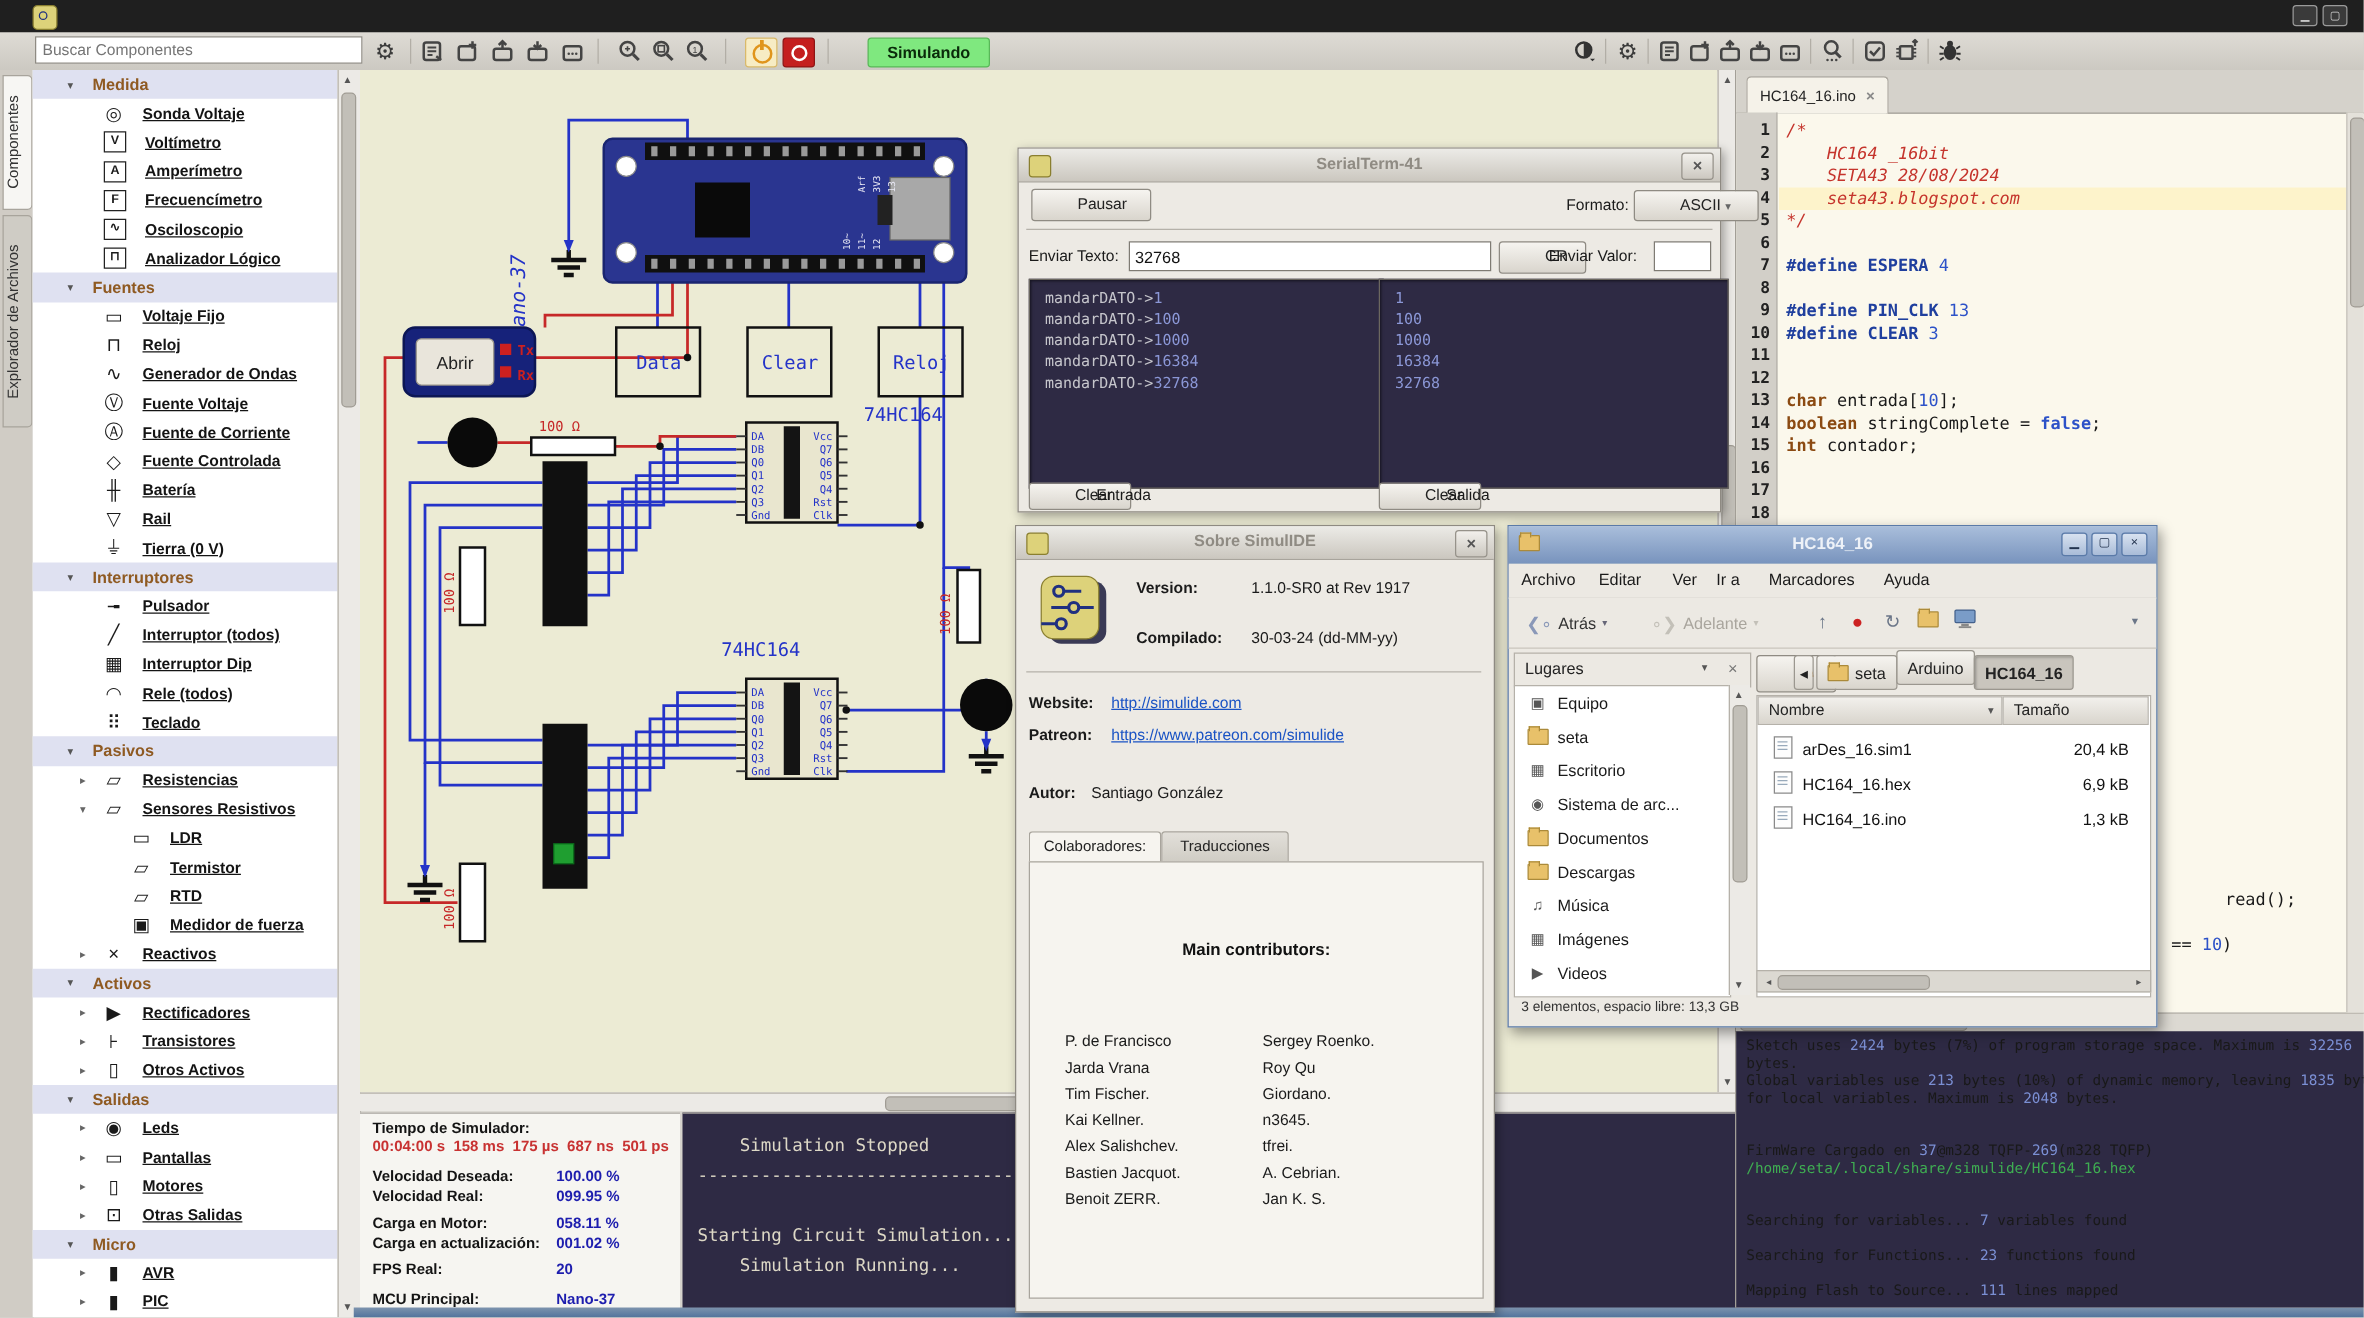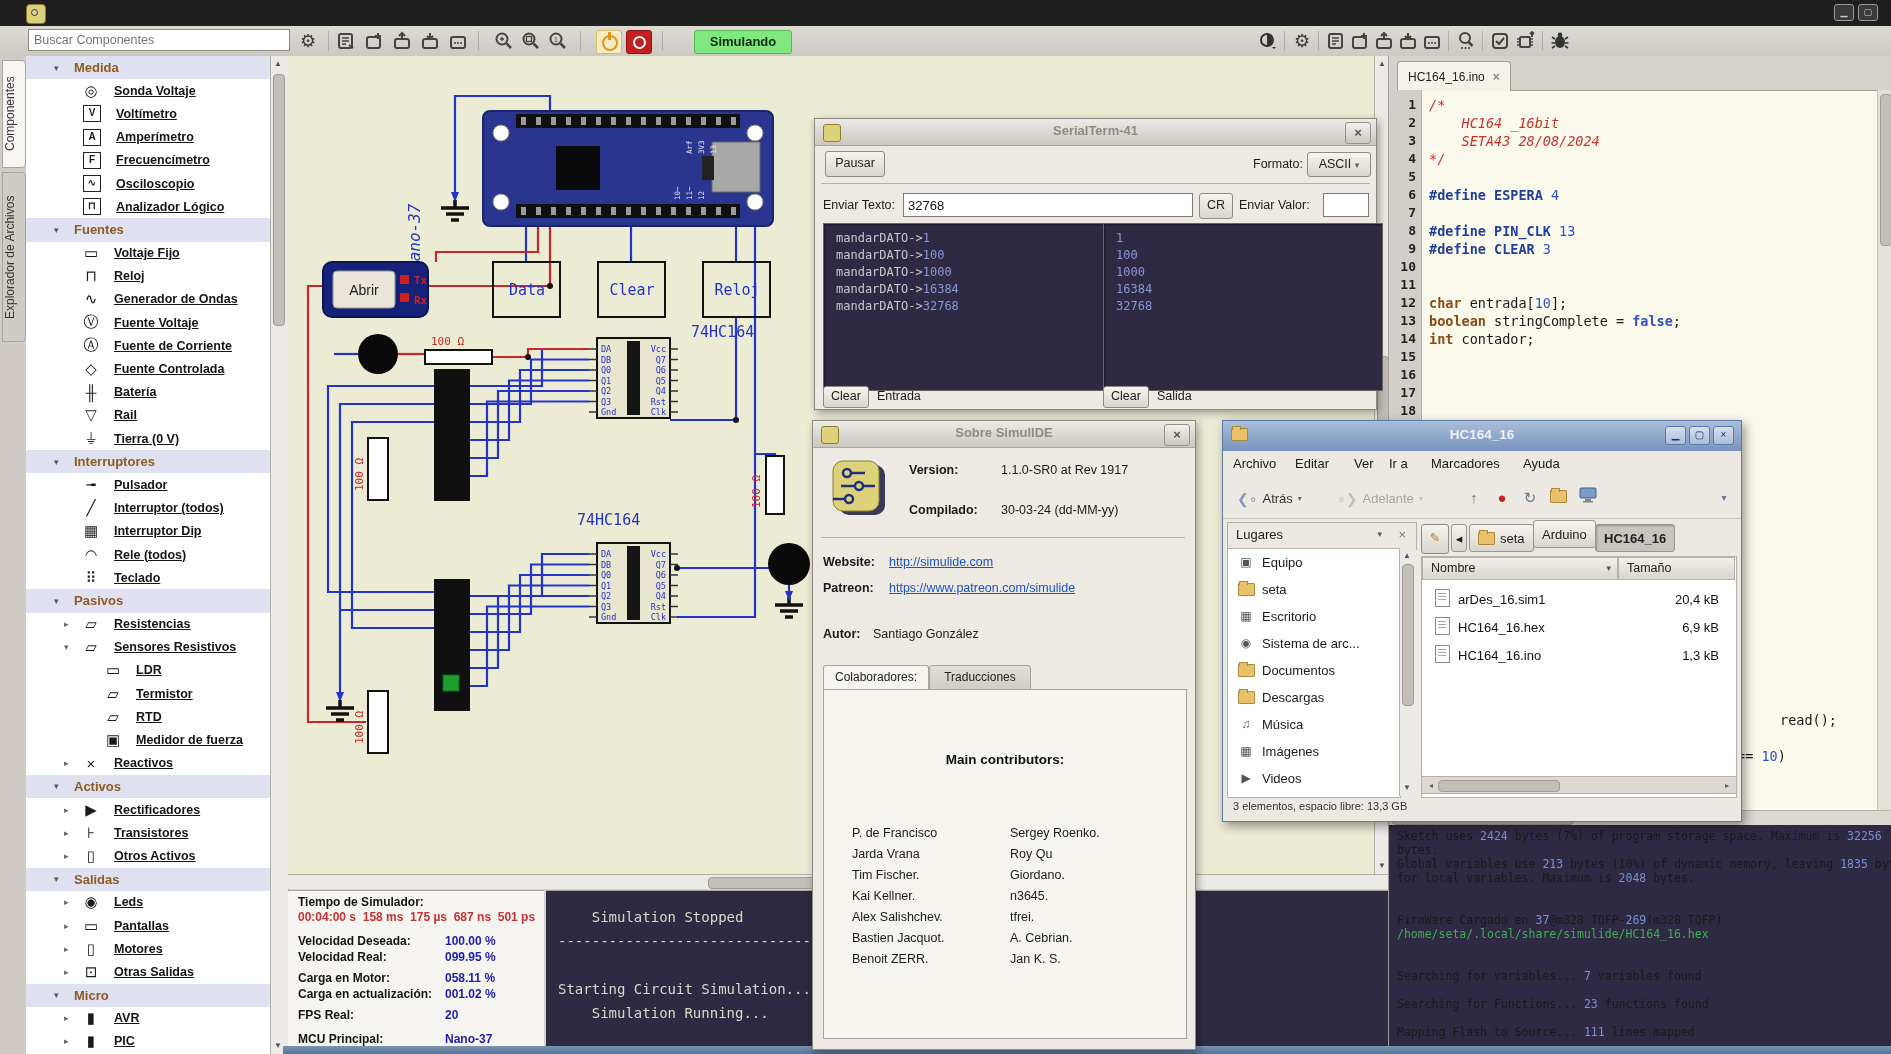--- a/index.html
+++ b/index.html
@@ -99,21 +99,21 @@
   
   .win{position:absolute;background:#edeae4;border:1px solid #8e8a82;box-shadow:2px 3px 8px rgba(0,0,0,.35);}
   .wtitle{position:absolute;left:0;top:0;right:0;height:26px;background:linear-gradient(#ecebe7,#cbc7bf);
     border-bottom:1px solid #a8a49c;}
   .wtitle .txt{position:absolute;left:0;right:0;top:4px;text-align:center;font-weight:bold;color:#8f8b83;font-size:13px;}
   .wtitle .wicon{position:absolute;left:8px;top:5px;width:16px;height:16px;border-radius:3px;
     background:#ddd27a;border:1px solid #8a7f30;}
   .wclose{position:absolute;top:3px;width:24px;height:20px;background:linear-gradient(#f2f0ec,#ccc8c0);
     border:1px solid #96928a;border-radius:3px;text-align:center;line-height:19px;color:#555;font-weight:bold;font-size:13px;}
   .btn{position:absolute;background:linear-gradient(#f6f4f0,#d9d5cd);border:1px solid #8f8b83;border-radius:3px;
-    text-align:center;color:#222;font-size:12.5px;}
+    color:#222;font-size:12.5px;padding-left:36px;}
   .ipt{position:absolute;background:#fff;border:1px solid #7f7b73;font-size:13px;color:#111;
     font-family:"Liberation Sans",sans-serif;padding:0 4px;box-sizing:border-box;}
   .lab{position:absolute;color:#1a1a1a;font-size:12.5px;}
   .console{position:absolute;background:#2e2a44;border:1px solid #6b675f;box-shadow:inset 1px 1px 2px rgba(0,0,0,.5);
     font-family:"DejaVu Sans Mono",monospace;font-size:12px;line-height:17px;overflow:hidden;padding:6px 0 0 12px;}
   .console .pfx{color:#c6c6cc;}
   .console .val{color:#8b97d6;}
   
   #about .link{color:#1a53c4;text-decoration:underline;font-size:12.5px;position:absolute;}
   .atab{position:absolute;height:24px;border:1px solid #a8a49c;background:linear-gradient(#e2dfd9,#cfccc4);
@@ -813,20 +813,21 @@
       <div>14</div>
       <div>15</div>
       <div>16</div>
       <div>17</div>
       <div>18</div>
     </div>
   <div id="code">
       <div class="ln"><span class="cm">/*</span></div>
       <div class="ln"><span class="cm">    HC164 _16bit</span></div>
       <div class="ln"><span class="cm">    SETA43 28/08/2024</span></div>
+      <div class="ln hl"><span class="cm">    seta43.blogspot.com</span></div>
       <div class="ln"><span class="cm">*/</span></div>
       <div class="ln">&nbsp;</div>
       <div class="ln"><span class="kw">#define ESPERA </span><span class="num">4</span></div>
       <div class="ln">&nbsp;</div>
       <div class="ln"><span class="kw">#define PIN_CLK </span><span class="num">13</span></div>
       <div class="ln"><span class="kw">#define CLEAR </span><span class="num">3</span></div>
       <div class="ln">&nbsp;</div>
       <div class="ln">&nbsp;</div>
       <div class="ln"><span class="ty">char</span><span class="pl"> entrada[</span><span class="num">10</span><span class="pl">];</span></div>
       <div class="ln"><span class="ty">boolean</span><span class="pl"> stringComplete = </span><span class="numb">false</span><span class="pl">;</span></div>
@@ -923,21 +924,21 @@
         <div class="crow" style="left: 28px; top: 220px;">Alex Salishchev.</div>
         <div class="crow" style="left: 186px; top: 220px;">tfrei.</div>
         <div class="crow" style="left: 28px; top: 241px;">Bastien Jacquot.</div>
         <div class="crow" style="left: 186px; top: 241px;">A. Cebrian.</div>
         <div class="crow" style="left: 28px; top: 262px;">Benoit ZERR.</div>
         <div class="crow" style="left: 186px; top: 262px;">Jan K. S.</div>
       </div>
   </div>
 </div>
 
-<div id="fm" class="abs" style="left:1206px;top:420px;width:518px;height:400px;z-index:12;margin-left:16px;">
+<div id="fm" class="abs" style="left:1206px;top:420px;width:518px;height:400px;z-index:12;">
   <div id="fm-title">
     <span style="position:absolute;left:8px;top:7px;" class="folder"></span>
     <span class="txt">HC164_16</span>
     <span class="fmbtn" style="right:55px;">▁</span>
     <span class="fmbtn" style="right:31px;">▢</span>
     <span class="fmbtn" style="right:7px;">×</span>
   </div>
   <div id="fm-menu">
       <span style="left: 10px;">Archivo</span>
       <span style="left: 72px;">Editar</span>

